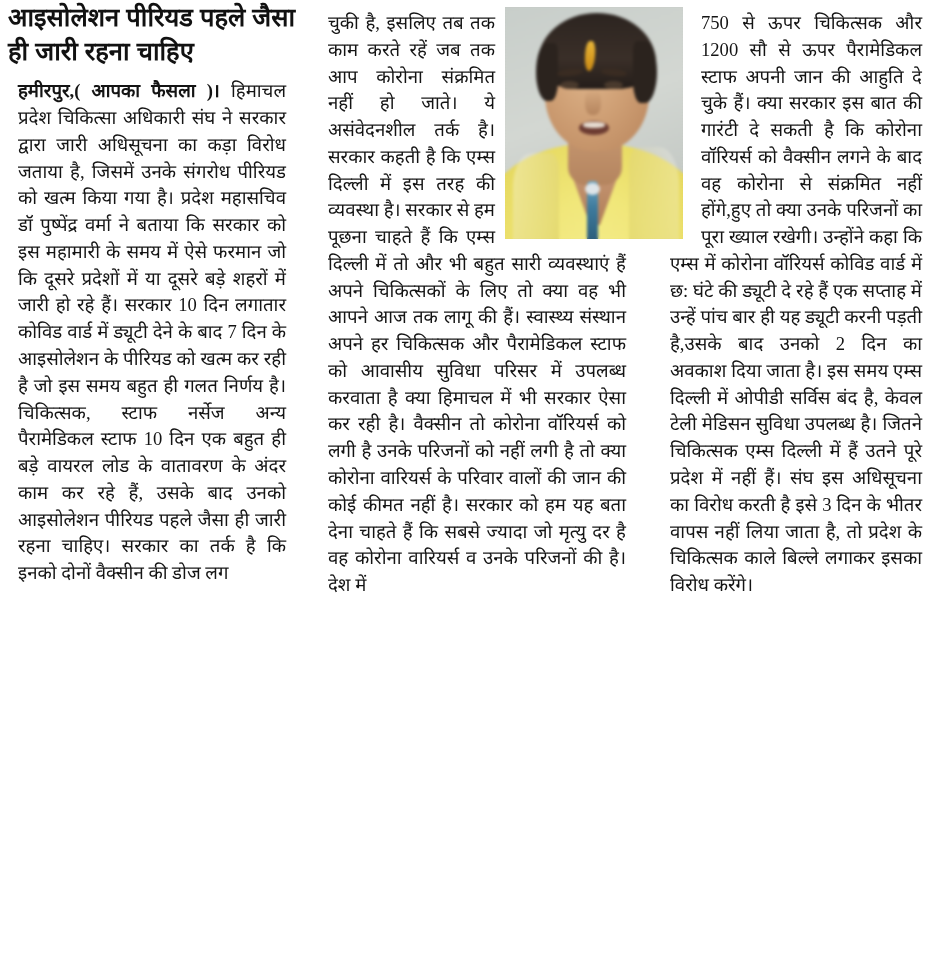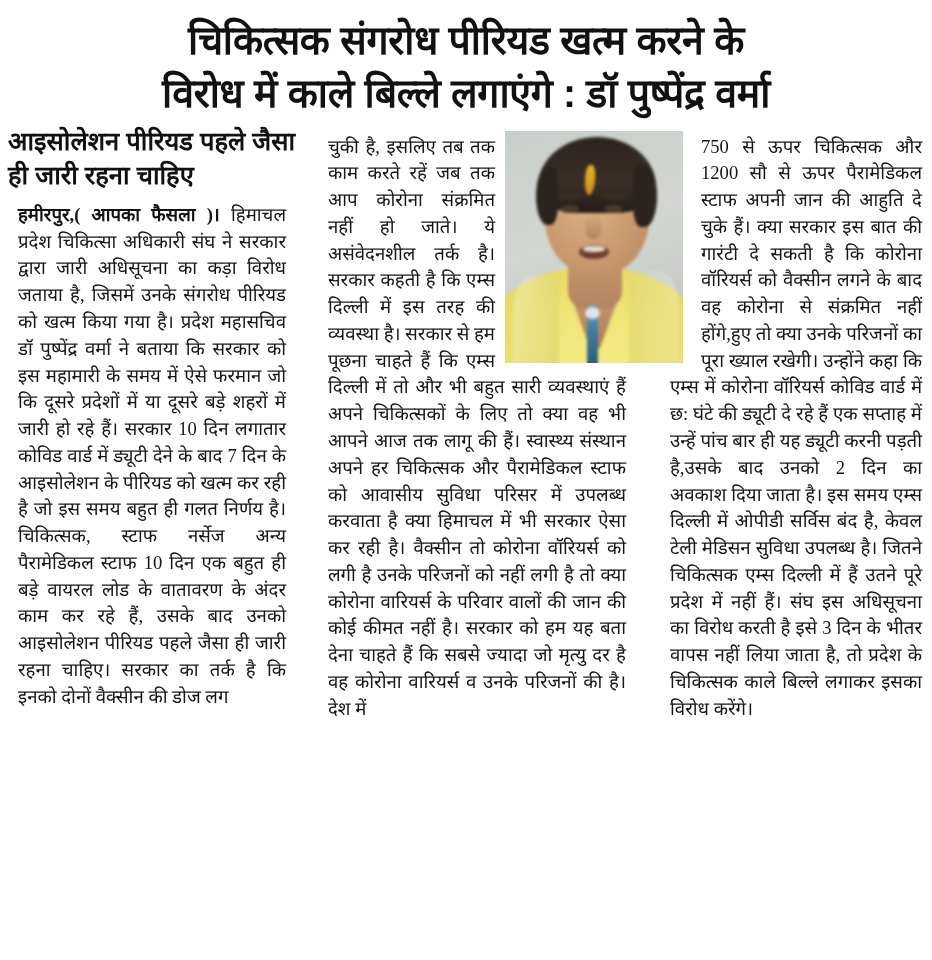--- a/index.html
+++ b/index.html
@@ -281,24 +281,20 @@
       repeating-linear-gradient(0deg, rgba(0,0,0,.035) 0 1px, transparent 1px 3px);
     pointer-events: none;
     opacity: .55;
   }
 </style>
 </head>
 <body>
 
 <div class="clipping">
 
-  <div class="headline">
-    <div class="headline-line">चिकित्सक संगरोध पीरियड खत्म करने के</div>
-    <div class="headline-line">विरोध में काले बिल्ले लगाएंगे : डॉ पुष्पेंद्र वर्मा</div>
-  </div>
 
   <div class="body-area">
 
     <div class="photo-wrap">
       <div class="photo">
         <div class="shirt"></div>
         <div class="shirt-fold-l"></div>
         <div class="shirt-fold-r"></div>
         <div class="collar"></div>
         <div class="neck"></div>

